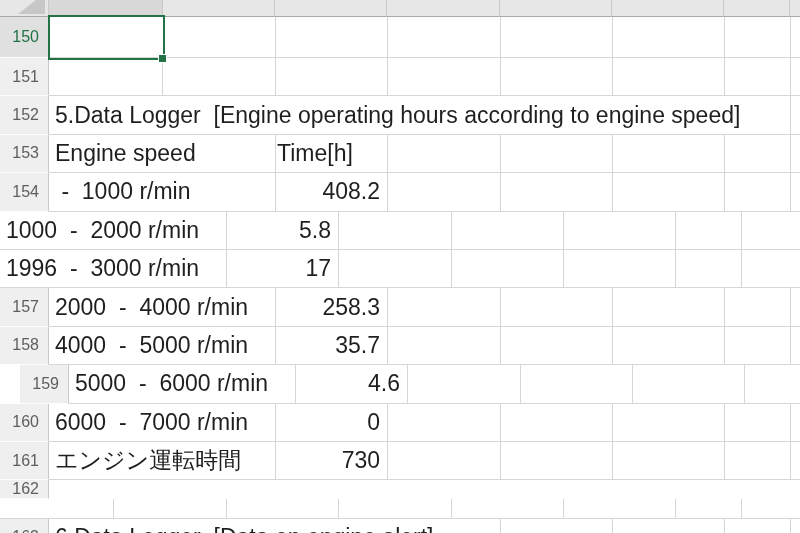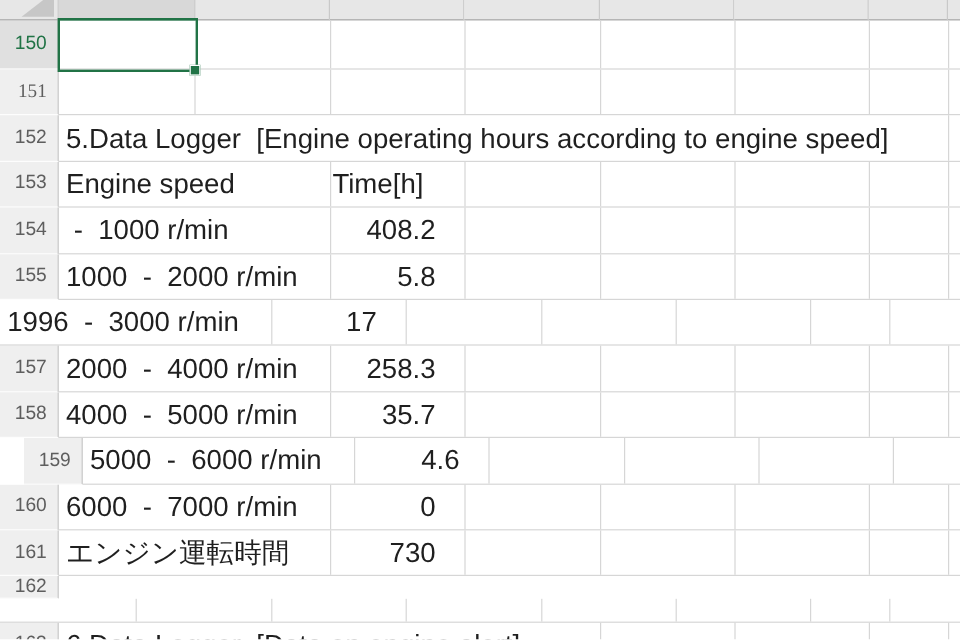--- a/index.html
+++ b/index.html
@@ -35,21 +35,21 @@
   }
   .gutter.sel{background:#E0E0E0;color:#217346;}
   .rowbody{
     position:relative;flex:1;box-sizing:border-box;border-bottom:1px solid #D6D6D6;
     display:flex;align-items:center;font-size:23px;color:#1F1F1F;white-space:pre;
     overflow:visible;
   }
   .gl{position:absolute;top:0;bottom:0;width:1px;background:#D6D6D6;}
   .lbl{margin-left:6px;position:relative;z-index:1;}
   .val{position:absolute;z-index:1;}
-  .val.right{left:209px;width:110px;text-align:right;padding-right:5px;box-sizing:border-box;}
+  .val.right{left:226px;width:110px;text-align:right;padding-right:5px;box-sizing:border-box;}
   .val.left{left:228px;}
   
   .selbox{
     position:absolute;left:48px;top:15px;width:117px;height:45px;
     border:2px solid #217346;box-sizing:border-box;z-index:3;background:transparent;
   }
   .fill{
     position:absolute;left:158px;top:54px;width:7px;height:7px;
     background:#217346;border:1px solid #FFFFFF;z-index:4;
   }
@@ -71,38 +71,37 @@
     <div class="colh" style="width:112px"></div>
     <div class="colh" style="width:66px"></div>
     <div class="colh last"></div>
   </div>
 
   <div id="rows">
       <div class="row" style="height: 41px;">
         <div class="gutter sel">150</div>
         <div class="rowbody"><div class="gl" style="left: 226px;"></div><div class="gl" style="left: 338px;"></div><div class="gl" style="left: 451px;"></div><div class="gl" style="left: 563px;"></div><div class="gl" style="left: 675px;"></div><div class="gl" style="left: 741px;"></div></div>
       </div>
-      <div class="row" style="height: 38.4px; font-family: Liberation Serif, serif;">
+      <div class="row" style="height: 38.4px;">
         <div class="gutter">151</div>
         <div class="rowbody"><div class="gl" style="left: 113px;"></div><div class="gl" style="left: 226px;"></div><div class="gl" style="left: 338px;"></div><div class="gl" style="left: 451px;"></div><div class="gl" style="left: 563px;"></div><div class="gl" style="left: 675px;"></div><div class="gl" style="left: 741px;"></div></div>
       </div>
       <div class="row" style="height: 38.4px;">
         <div class="gutter">152</div>
         <div class="rowbody"><div class="gl" style="left: 741px;"></div><div class="lbl">5.Data Logger  [Engine operating hours according to engine speed]</div></div>
       </div>
       <div class="row" style="height: 38.4px;">
         <div class="gutter">153</div>
         <div class="rowbody"><div class="gl" style="left: 226px;"></div><div class="gl" style="left: 338px;"></div><div class="gl" style="left: 451px;"></div><div class="gl" style="left: 563px;"></div><div class="gl" style="left: 675px;"></div><div class="gl" style="left: 741px;"></div><div class="lbl">Engine speed</div><div class="val left">Time[h]</div></div>
       </div>
       <div class="row" style="height: 38.4px;">
         <div class="gutter">154</div>
         <div class="rowbody"><div class="gl" style="left: 226px;"></div><div class="gl" style="left: 338px;"></div><div class="gl" style="left: 451px;"></div><div class="gl" style="left: 563px;"></div><div class="gl" style="left: 675px;"></div><div class="gl" style="left: 741px;"></div><div class="lbl"> -  1000 r/min</div><div class="val right">408.2</div></div>
       </div>
       <div class="row" style="height: 38.4px;">
-        <div class="gutter">155</div>
         <div class="rowbody"><div class="gl" style="left: 226px;"></div><div class="gl" style="left: 338px;"></div><div class="gl" style="left: 451px;"></div><div class="gl" style="left: 563px;"></div><div class="gl" style="left: 675px;"></div><div class="gl" style="left: 741px;"></div><div class="lbl">1000  -  2000 r/min</div><div class="val right">5.8</div></div>
       </div>
       <div class="row" style="height: 38.4px;">
         <div class="rowbody"><div class="gl" style="left: 226px;"></div><div class="gl" style="left: 338px;"></div><div class="gl" style="left: 451px;"></div><div class="gl" style="left: 563px;"></div><div class="gl" style="left: 675px;"></div><div class="gl" style="left: 741px;"></div><div class="lbl">1996  -  3000 r/min</div><div class="val right">17</div></div>
       </div>
       <div class="row" style="height: 38.4px;">
         <div class="gutter">157</div>
         <div class="rowbody"><div class="gl" style="left: 226px;"></div><div class="gl" style="left: 338px;"></div><div class="gl" style="left: 451px;"></div><div class="gl" style="left: 563px;"></div><div class="gl" style="left: 675px;"></div><div class="gl" style="left: 741px;"></div><div class="lbl">2000  -  4000 r/min</div><div class="val right">258.3</div></div>
       </div>
       <div class="row" style="height: 38.4px;">

